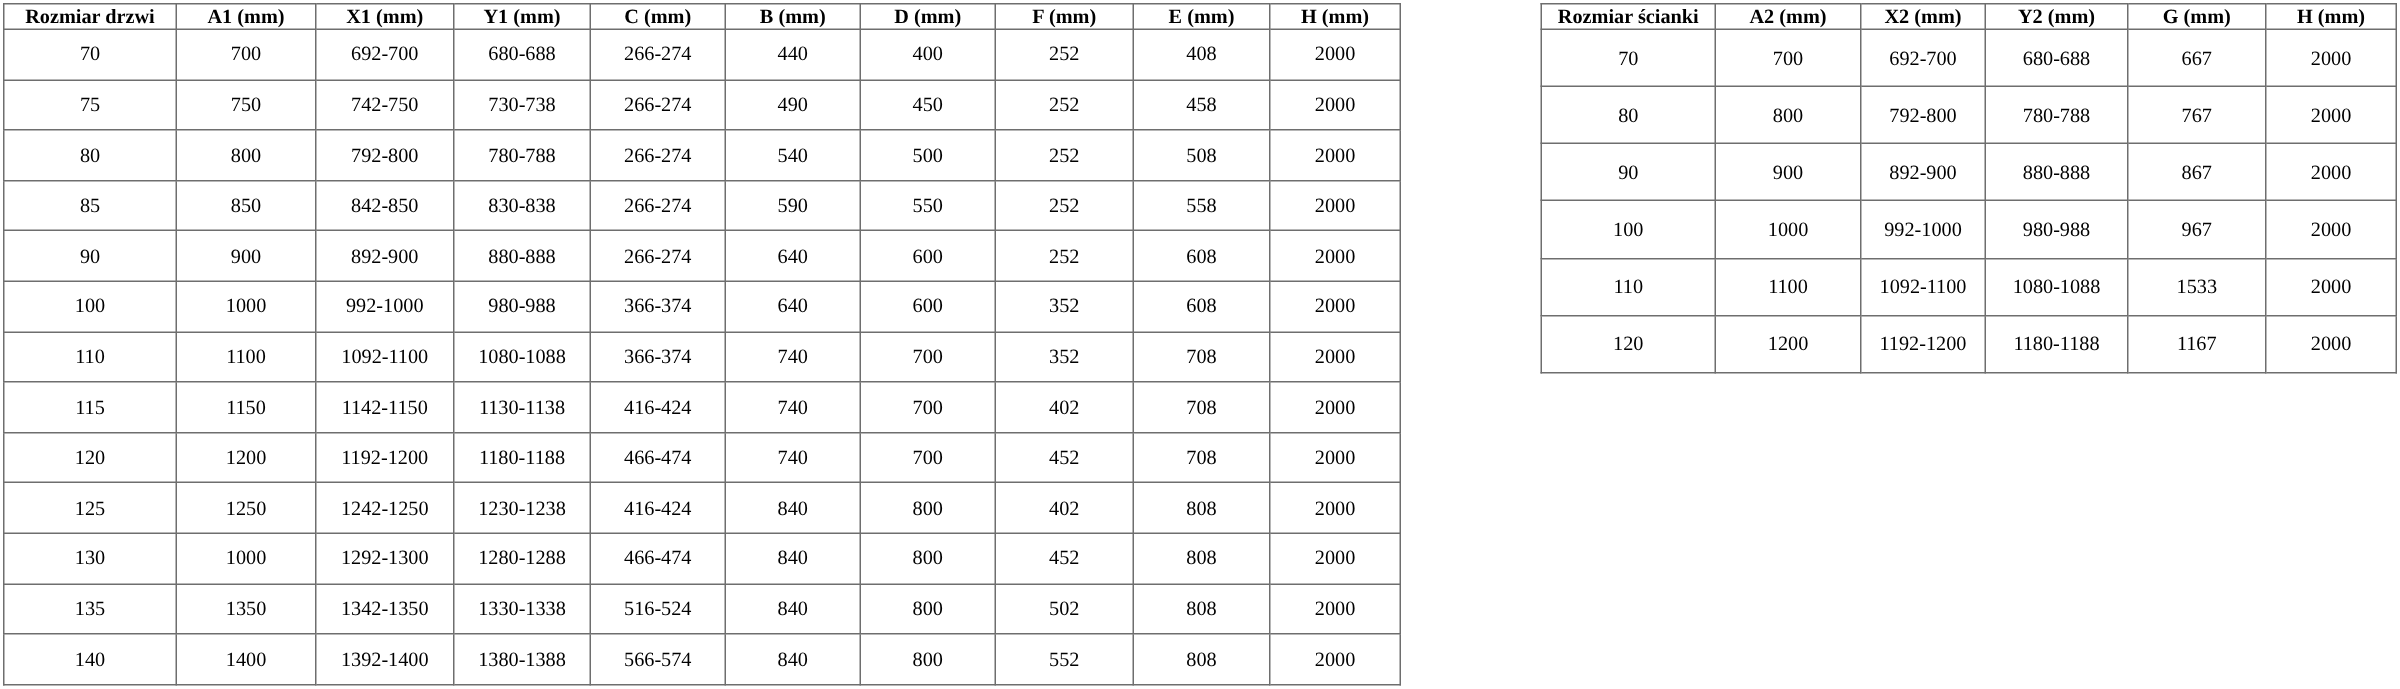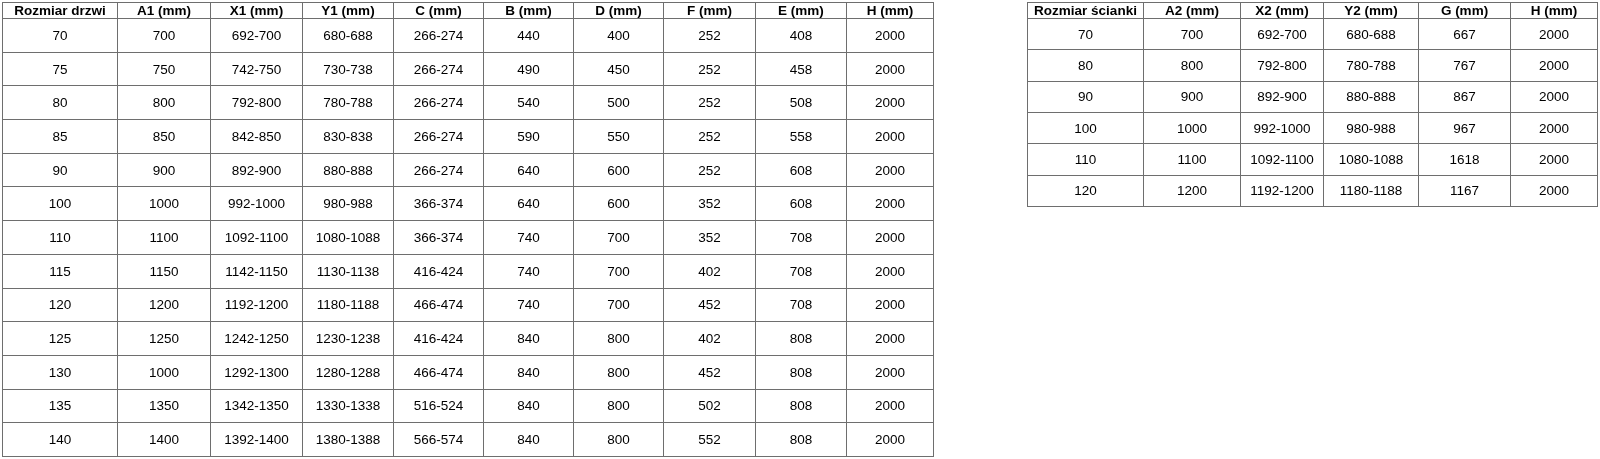--- a/index.html
+++ b/index.html
@@ -14,20 +14,21 @@
     position: relative;
     width: 1600px;
     height: 459px;
     background: #ffffff;
   }
   table.spec {
     position: absolute;
     border-collapse: collapse;
     table-layout: fixed;
     background: #ffffff;
+    font-family: Liberation Serif, serif;
   }
   table.spec th, table.spec td {
     border: 1px solid #6e6e6e;
     text-align: center;
     vertical-align: middle;
     font-size: 13.5px;
     color: #000000;
     white-space: nowrap;
     overflow: hidden;
     padding: 0 2px;
@@ -39,21 +40,21 @@
   #doors-table {
     left: 2px;
     top: 2px;
     width: 931px;
     height: 455px;
   }
   #walls-table {
     left: 1027px;
     top: 2px;
     width: 570px;
-    height: 205px;
+    height: 247px;
   }
 </style>
 </head>
 <body>
 
 <div class="canvas">
   <table class="spec" id="doors-table">
       <colgroup>
         <col style="width: 115px;">
         <col style="width: 93px;">
@@ -290,21 +291,21 @@
           <td>992-1000</td>
           <td>980-988</td>
           <td>967</td>
           <td>2000</td>
         </tr>
         <tr>
           <td>110</td>
           <td>1100</td>
           <td>1092-1100</td>
           <td>1080-1088</td>
-          <td>1618</td>
+          <td>1533</td>
           <td>2000</td>
         </tr>
         <tr>
           <td>120</td>
           <td>1200</td>
           <td>1192-1200</td>
           <td>1180-1188</td>
           <td>1167</td>
           <td>2000</td>
         </tr>

